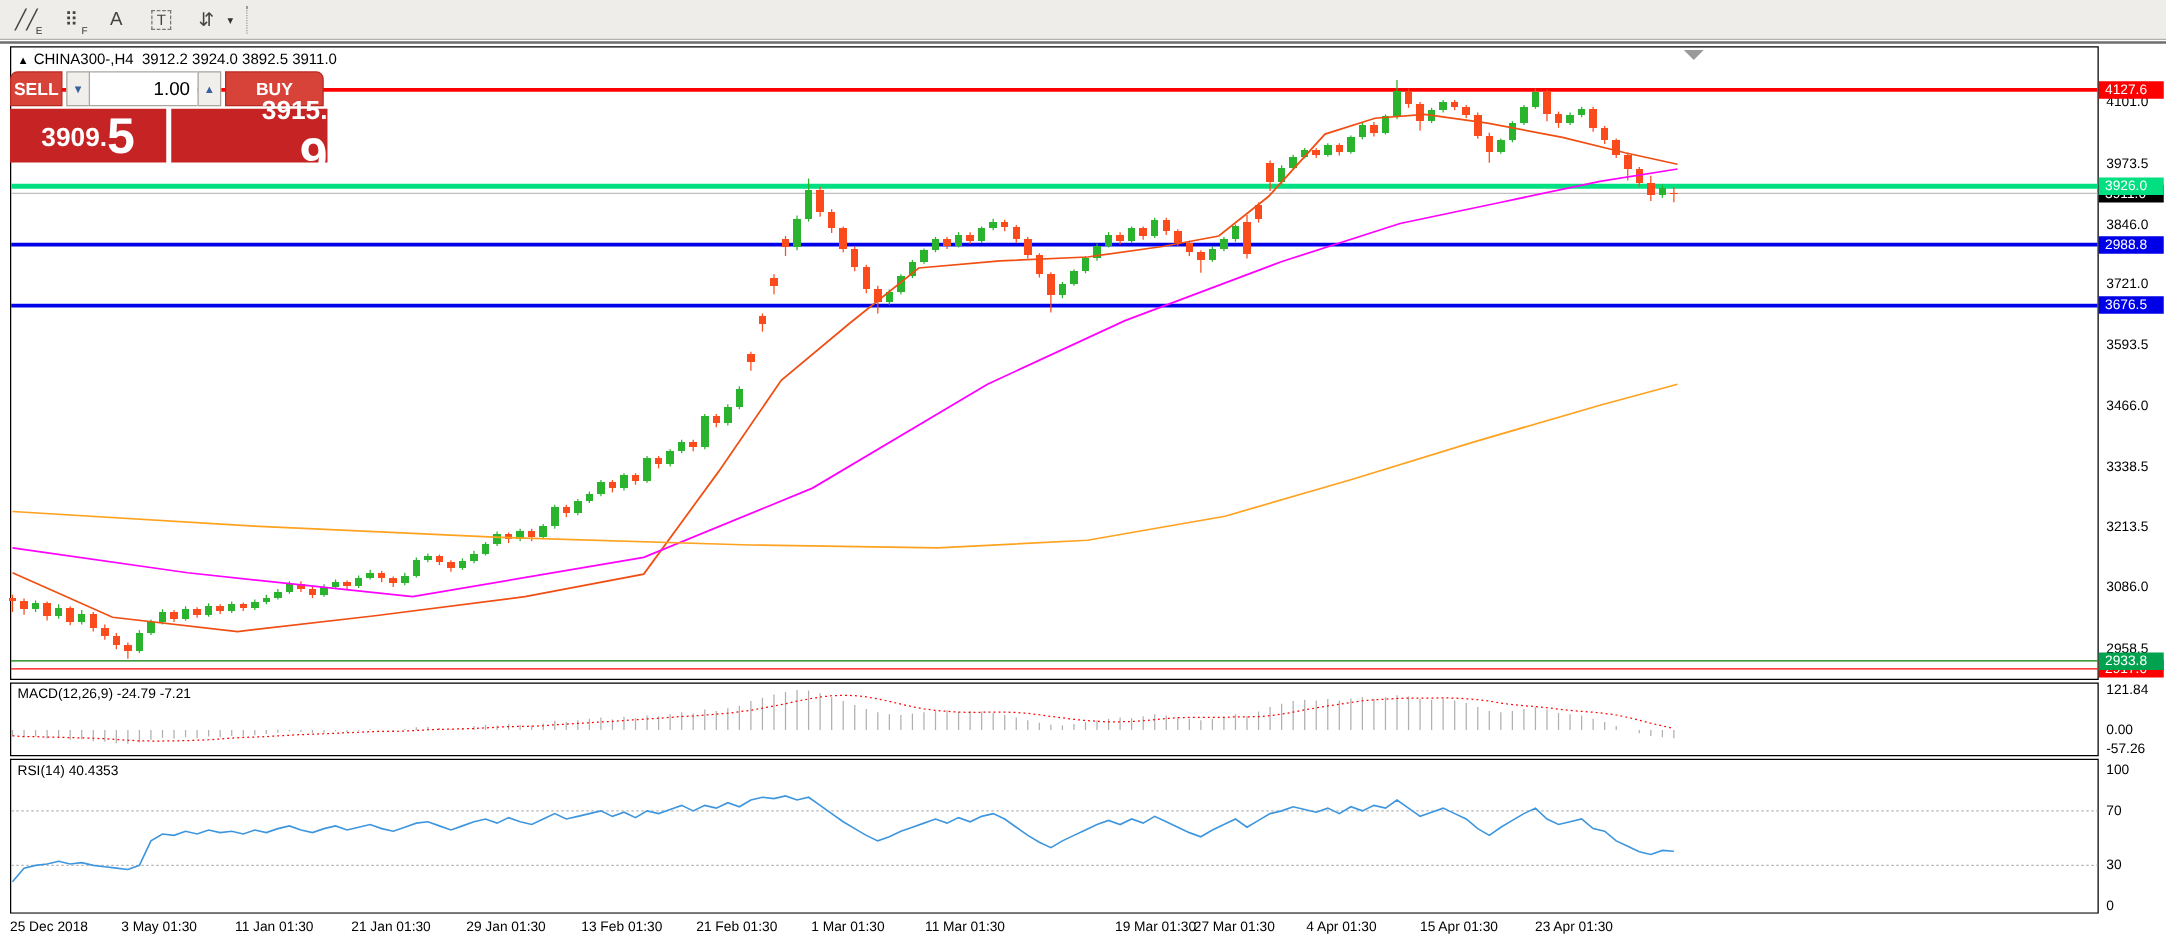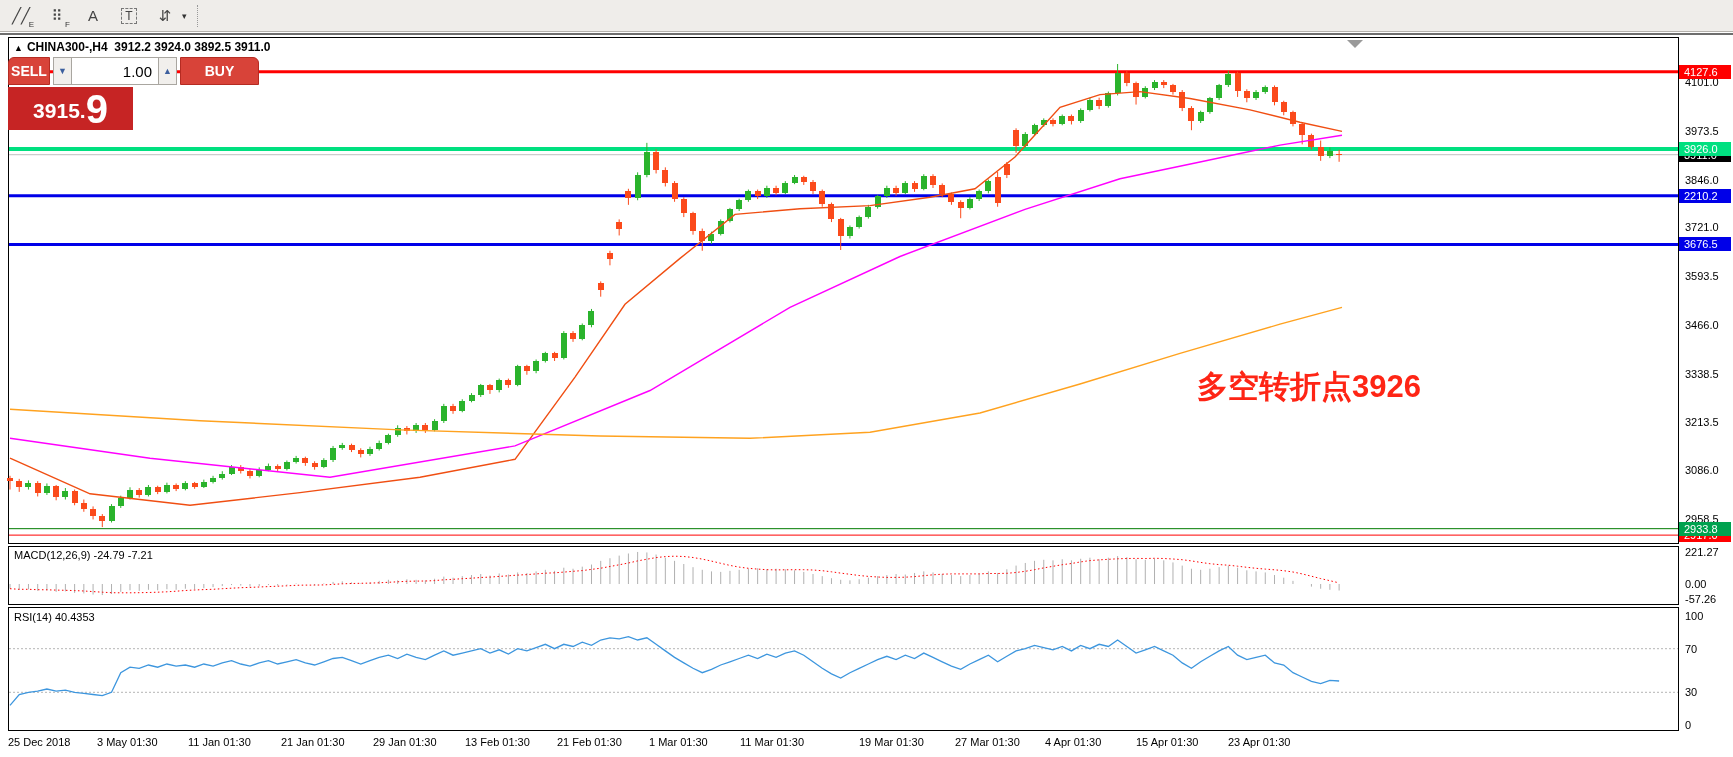--- a/index.html
+++ b/index.html
@@ -17,21 +17,21 @@
 
   #win-top{position:absolute;left:0;top:33px;width:1733px;height:2px;background:#6e6e6e;}
 
   
   .pane{position:absolute;left:8px;background:#fff;border:1px solid #000;}
   #main-pane{top:37px;width:1669px;height:505px;}
   #macd-pane{top:546px;width:1669px;height:57px;}
   #rsi-pane{top:607px;width:1669px;height:122px;}
   #chart-svg{position:absolute;left:0;top:0;width:1733px;height:757px;pointer-events:none;}
 
-  #symbol-line{position:absolute;left:14px;top:40px;font-size:12px;font-weight:bold;color:#000;z-index:5;}
+  #symbol-line{position:absolute;left:14px;top:40px;font-size:12px;font-weight:normal;color:#000;z-index:5;}
   #symbol-line .mk{font-size:9px;margin-right:4px;}
   .ind-label{position:absolute;left:14px;font-size:11px;color:#000;z-index:5;}
   #macd-label{top:549px;}
   #rsi-label{top:611px;}
 
   #shift-marker{position:absolute;left:1347px;top:40px;width:0;height:0;border-left:8px solid transparent;border-right:8px solid transparent;border-top:8px solid #9a9a9a;}
 
   #annotation{position:absolute;left:1197px;top:366px;font-size:31px;font-weight:bold;color:#fe2515;z-index:6;white-space:nowrap;}
 
   
@@ -91,77 +91,80 @@
 
   <div id="symbol-line">
     <span class="mk">▲</span><span>CHINA300-,H4</span>&nbsp;&nbsp;<span>3912.2 3924.0 3892.5 3911.0</span>
   </div>
 
   <div class="ind-label" id="macd-label">MACD(12,26,9) -24.79 -7.21</div>
   <div class="ind-label" id="rsi-label">RSI(14) 40.4353</div>
 
   <div id="shift-marker"></div>
 
-  <div id="annotation">多空转折点3926</div>
 
   <div id="trade-panel">
     <div id="tp-row1">
       <div class="tp-btn" id="sell-btn">SELL</div>
       <div id="vol-group">
         <div class="spin">▼</div>
         <input id="vol-input" value="1.00" style="">
         <div class="spin">▲</div>
       </div>
       <div class="tp-btn" id="buy-btn">BUY</div>
     </div>
     <div id="tp-row2">
       <div class="tp-price">
+        <span class="main">3909.</span>
+          <span class="big">5</span>
+      </div>
+      <div class="tp-price">
         <span class="main">3915.</span>
           <span class="big">9</span>
       </div>
     </div>
   </div>
 
   <div id="price-axis">
       <div class="price-box" style="top: 27.8202px; background: rgb(255, 0, 0); color: rgb(255, 255, 255);">4127.6</div>
       <div class="price-box" style="top: 110.713px; background: rgb(0, 0, 0); color: rgb(255, 255, 255);">3911.0</div>
       <div class="price-box" style="top: 104.972px; background: rgb(0, 224, 128); color: rgb(255, 255, 255);">3926.0</div>
-      <div class="price-box" style="top: 151.738px; background: rgb(0, 0, 232); color: rgb(255, 255, 255);">2210.2</div>
+      <div class="price-box" style="top: 151.738px; background: rgb(0, 0, 232); color: rgb(255, 255, 255);">2988.8</div>
       <div class="price-box" style="top: 200.456px; background: rgb(0, 0, 232); color: rgb(255, 255, 255);">3676.5</div>
       <div class="price-box" style="top: 491.117px; background: rgb(255, 0, 0); color: rgb(255, 255, 255);">2917.0</div>
       <div class="price-box" style="top: 484.687px; background: rgb(0, 162, 79); color: rgb(255, 255, 255);">2933.8</div>
       <div class="ptick" style="top: 39px;">4101.0</div>
       <div class="ptick" style="top: 87.7943px;">3973.5</div>
       <div class="ptick" style="top: 136.589px;">3846.0</div>
       <div class="ptick" style="top: 184.426px;">3721.0</div>
       <div class="ptick" style="top: 233.22px;">3593.5</div>
       <div class="ptick" style="top: 282.014px;">3466.0</div>
       <div class="ptick" style="top: 330.809px;">3338.5</div>
       <div class="ptick" style="top: 378.646px;">3213.5</div>
       <div class="ptick" style="top: 427.44px;">3086.0</div>
       <div class="ptick" style="top: 476.235px;">2958.5</div>
-      <div class="ptick" style="top: 508.956px;">221.27</div>
+      <div class="ptick" style="top: 508.956px;">121.84</div>
       <div class="ptick" style="top: 541px;">0.00</div>
       <div class="ptick" style="top: 556.059px;">-57.26</div>
       <div class="ptick" style="top: 573px;">100</div>
       <div class="ptick" style="top: 605.7px;">70</div>
       <div class="ptick" style="top: 649.3px;">30</div>
       <div class="ptick" style="top: 682px;">0</div>
     </div>
   <div id="time-axis">
       <div class="ttick" style="left: 8px;">25 Dec 2018</div>
       <div class="ttick" style="left: 97px;">3 May 01:30</div>
       <div class="ttick" style="left: 188px;">11 Jan 01:30</div>
       <div class="ttick" style="left: 281px;">21 Jan 01:30</div>
       <div class="ttick" style="left: 373px;">29 Jan 01:30</div>
       <div class="ttick" style="left: 465px;">13 Feb 01:30</div>
       <div class="ttick" style="left: 557px;">21 Feb 01:30</div>
       <div class="ttick" style="left: 649px;">1 Mar 01:30</div>
       <div class="ttick" style="left: 740px;">11 Mar 01:30</div>
-      <div class="ttick" style="left: 859px;">19 Mar 01:30</div>
+      <div class="ttick" style="left: 892px;">19 Mar 01:30</div>
       <div class="ttick" style="left: 955px;">27 Mar 01:30</div>
       <div class="ttick" style="left: 1045px;">4 Apr 01:30</div>
       <div class="ttick" style="left: 1136px;">15 Apr 01:30</div>
       <div class="ttick" style="left: 1228px;">23 Apr 01:30</div>
     </div>
 
   <svg id="chart-svg" viewBox="0 0 1733 757">
       <line x1="9" x2="1678" y1="71.82017999999987" y2="71.82017999999987" stroke="#ff0000" stroke-width="3"></line>
       <line x1="9" x2="1678" y1="154.713" y2="154.713" stroke="#bfbfbf" stroke-width="1"></line>
       <line x1="9" x2="1678" y1="148.9725" y2="148.9725" stroke="#00e080" stroke-width="4"></line>

